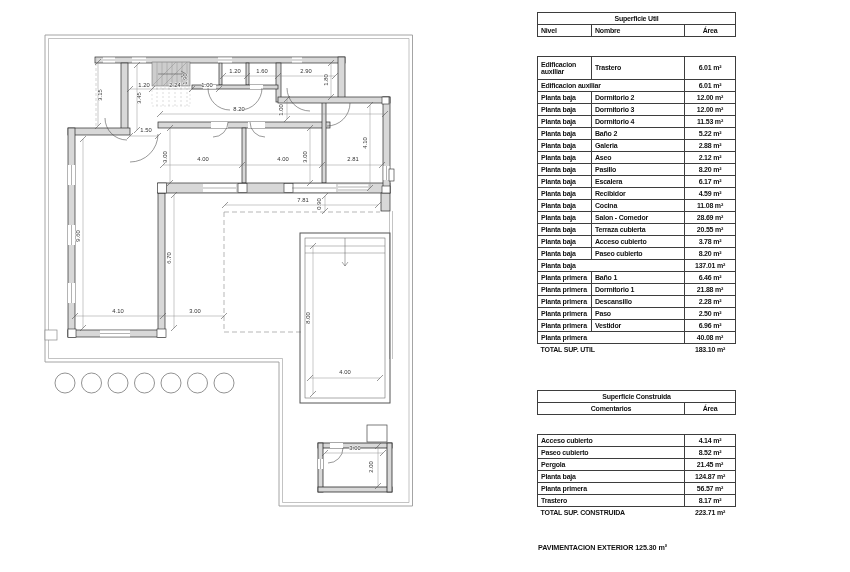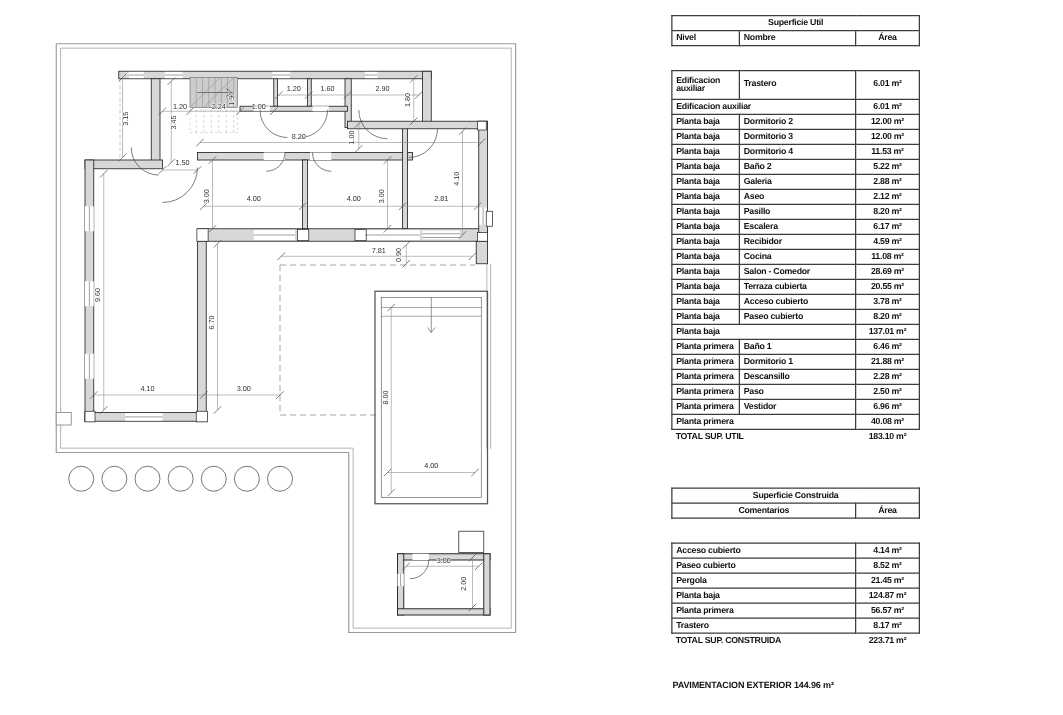--- a/index.html
+++ b/index.html
@@ -403,14 +403,14 @@
           <td class="lbl">Trastero</td>
           <td class="area">8.17 m²</td>
         </tr>
         <tr class="tot">
           <td class="lbl">TOTAL SUP. CONSTRUIDA</td>
           <td class="area">223.71 m²</td>
         </tr>
       </tbody>
   </table>
 
-  <div class="footer-note">PAVIMENTACION EXTERIOR 144.96 m²</div>
+  <div class="footer-note">PAVIMENTACION EXTERIOR 125.30 m²</div>
 </div>
 
 </body></html>

